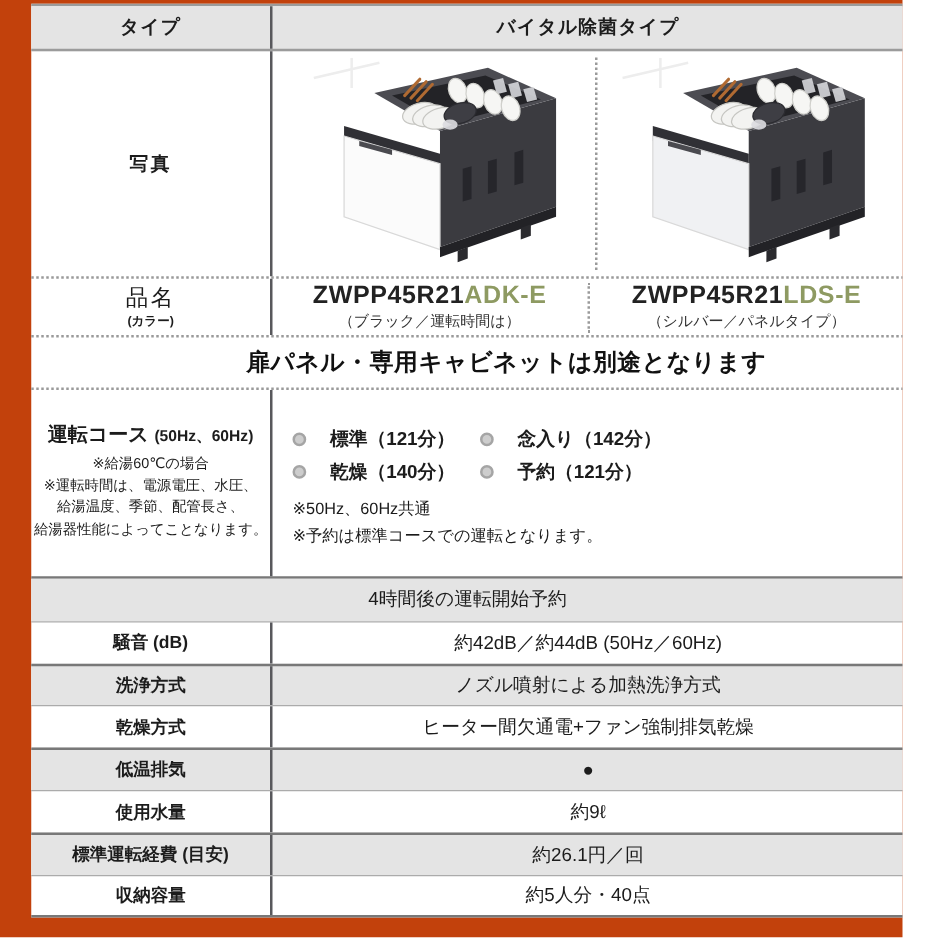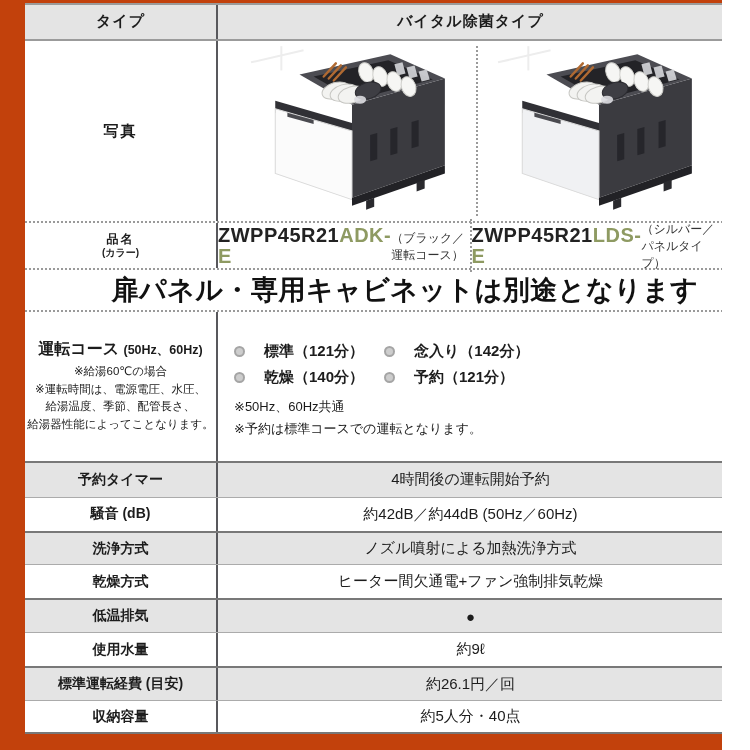--- a/index.html
+++ b/index.html
@@ -26,31 +26,31 @@
   .row-header .label-cell,.row-header .value-area{font-size:15px;font-weight:600;letter-spacing:1px;}
   
   .row-photo{height:183px;border-bottom:2px dotted #9a9a9a;gap:12px;}
   .photo-cell{flex:1;display:flex;align-items:center;justify-content:center;box-sizing:border-box;}
   .photo-cell.right{border-left:2px dotted #9a9a9a;}
   .photo-label{font-size:15px;font-weight:600;letter-spacing:2px;}
   .dwimg{width:212px;height:170px;display:block;}
   .photo-silver{--panel:#f0f1f3;}
   
   .row-name{height:47px;border-bottom:2px dotted #9a9a9a;}
-  .name-cell{flex:1;display:flex;flex-direction:row;align-items:center;justify-content:center;box-sizing:border-box;}
+  .name-cell{flex:1;display:flex;flex-direction:column;align-items:center;justify-content:center;box-sizing:border-box;}
   .name-cell.right{border-left:2px dotted #9a9a9a;}
   .code-line{font-size:20px;font-weight:700;letter-spacing:0.5px;line-height:1.05;color:#222;}
   .code-line .suffix{color:#8e9a62;}
   .color-note{font-size:12px;color:#333;margin-top:2px;}
-  .name-label-l1{font-size:12px;font-weight:700;letter-spacing:2px;line-height:1.2;}
+  .name-label-l1{font-size:18px;font-weight:400;letter-spacing:2px;line-height:1.2;}
   .name-label-l2{font-size:10px;font-weight:700;}
   
   .row-notice{height:42px;border-bottom:2px dotted #9a9a9a;align-items:center;}
   .notice-text{width:100%;text-align:center;padding-left:62px;box-sizing:border-box;
-    font-size:27px;font-weight:800;letter-spacing:0.5px;color:#111;}
+    font-size:19px;font-weight:800;letter-spacing:0.5px;color:#111;}
   
   .row-course{height:151px;border-bottom:2px solid #787878;}
   .course-label-title{font-size:16px;font-weight:700;line-height:1.3;}
   .course-label-title .freq{font-size:12.5px;font-weight:700;}
   .course-label-note{font-size:11.5px;line-height:1.55;color:#1a1a1a;margin-top:3px;}
   .course-val{flex:1;display:flex;flex-direction:column;justify-content:flex-start;
     padding:30px 0 0 16px;box-sizing:border-box;}
   .course-grid{display:grid;grid-template-columns:150px auto;row-gap:7px;}
   .course-item{display:flex;align-items:center;gap:19px;font-size:15px;font-weight:600;}
   .bullet{width:7px;height:7px;border-radius:50%;background:#cdcdcd;border:2px solid #a5a5a5;flex:0 0 auto;}
@@ -149,21 +149,21 @@
     </div>
 
     <div class="row row-name">
       <div class="label-cell">
         <span class="name-label-l1">品名</span>
         <span class="name-label-l2">(カラー)</span>
       </div>
       <div class="value-area" style="padding:0;">
         <div class="name-cell">
           <div class="code-line"><span>ZWPP45R21</span><span class="suffix">ADK-E</span></div>
-          <div class="color-note">（ブラック／運転コース）</div>
+          <div class="color-note">（ブラック／運転時間は）</div>
         </div>
         <div class="name-cell right">
           <div class="code-line"><span>ZWPP45R21</span><span class="suffix">LDS-E</span></div>
           <div class="color-note">（シルバー／パネルタイプ）</div>
         </div>
       </div>
     </div>
 
     <div class="row row-notice">
       <div class="notice-text">扉パネル・専用キャビネットは別途となります</div>
@@ -202,21 +202,20 @@
             </div>
         </div>
         <div class="course-notes">
           <div>※50Hz、60Hz共通</div>
           <div>※予約は標準コースでの運転となります。</div>
         </div>
       </div>
     </div>
 
     <div class="row srow g">
-      <div class="label-cell">予約タイマー</div>
       <div class="value-area">4時間後の運転開始予約</div>
     </div>
     <div class="row srow w">
       <div class="label-cell">騒音 (dB)</div>
       <div class="value-area">約42dB／約44dB (50Hz／60Hz)</div>
     </div>
     <div class="row srow g notfirst">
       <div class="label-cell">洗浄方式</div>
       <div class="value-area">ノズル噴射による加熱洗浄方式</div>
     </div>

